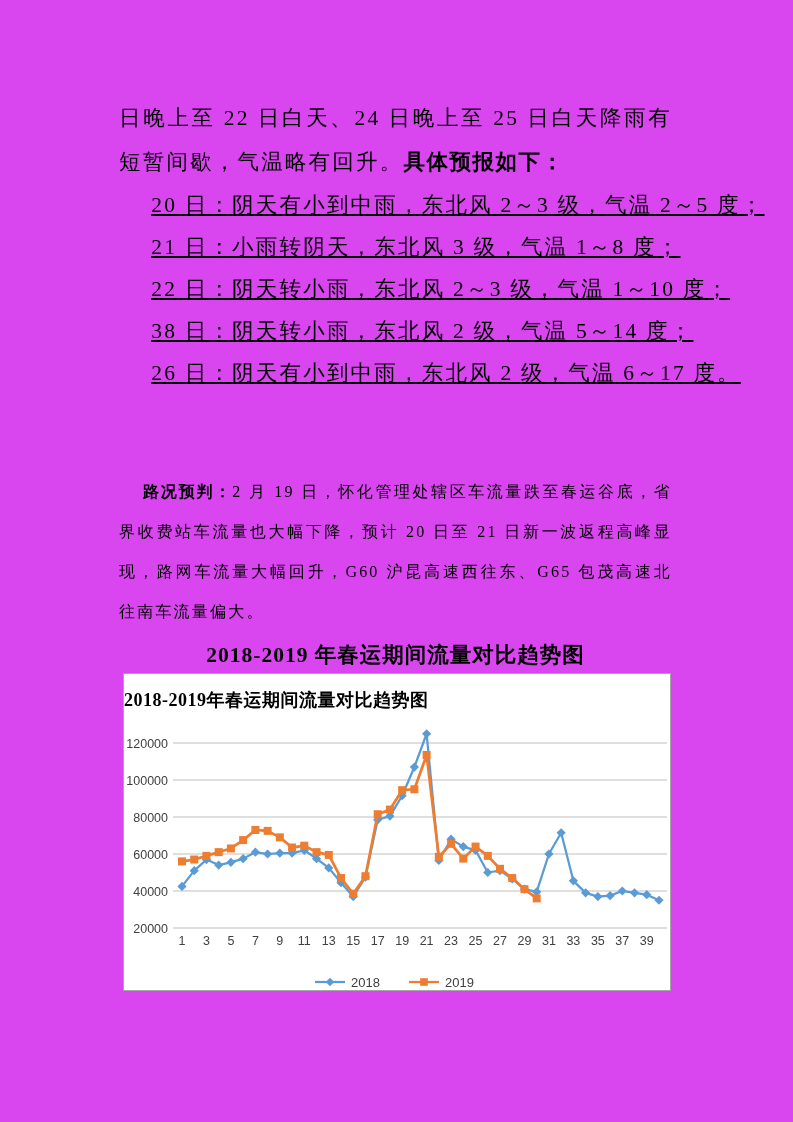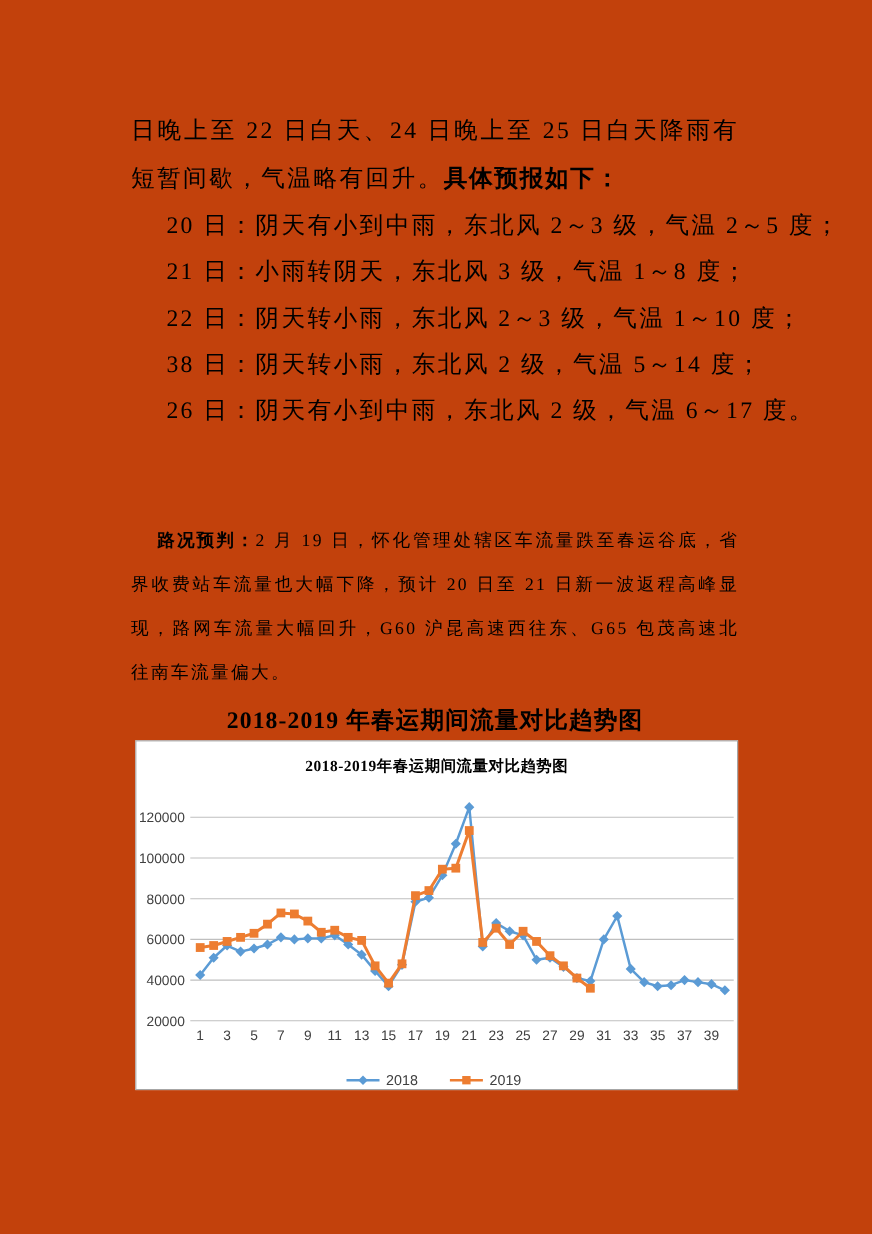--- a/index.html
+++ b/index.html
@@ -1,46 +1,46 @@
 <!DOCTYPE html>
 <html><head>
 <meta charset="utf-8">
 <style>
   html,body{margin:0;padding:0;background:#ffffff;}
   .page{
-    position:relative;width:793px;height:1122px;background:#c2410c;
+    position:relative;width:793px;height:1122px;background:#d946ef;
     font-family:"Liberation Serif","DejaVu Serif",serif;color:#000;
     overflow:hidden;
   }
   .doc{position:absolute;left:119px;top:96px;width:553px;}
   .p-intro{
     font-size:21.5px;line-height:44px;letter-spacing:2.2px;
     text-align:justify;margin:0;height:88px;overflow:visible;
   }
   .p-intro .bold-run,.p-road .bold-run{font-weight:700;letter-spacing:1.5px;}
   .days{height:294px;}
   .days p{
     font-size:21.5px;line-height:42px;letter-spacing:2.2px;
-    margin:0;text-indent:1.5em;white-space:nowrap;
+    margin:0;text-indent:1.5em;white-space:nowrap;text-decoration:underline;
   }
   .p-road{
     font-size:16px;line-height:40px;letter-spacing:2.2px;
     text-align:justify;text-indent:1.5em;margin:-6px 0 0 0;height:160px;overflow:visible;
   }
   .caption{
     font-size:21.5px;font-weight:700;letter-spacing:1px;
     text-align:center;line-height:30px;margin:8px 0 0 0;
   }
   .chart-frame{
     position:absolute;left:123px;top:673px;width:546px;height:316px;
     border:1.5px solid #a6a6a6;background:#ffffff;
   }
   .chart-title{
-    position:absolute;left:0;top:14px;width:100%;text-align:center;
-    font-size:14px;font-weight:700;letter-spacing:0.5px;
+    position:absolute;left:0;top:14px;width:100%;text-align:left;
+    font-size:18px;font-weight:700;letter-spacing:0.5px;
     font-family:"Liberation Serif","DejaVu Serif",serif;
   }
   .chart-svg{position:absolute;left:0;top:0;width:546px;height:316px;}
 </style>
 </head>
 <body>
 
 <div class="page">
 
   <div class="doc">

